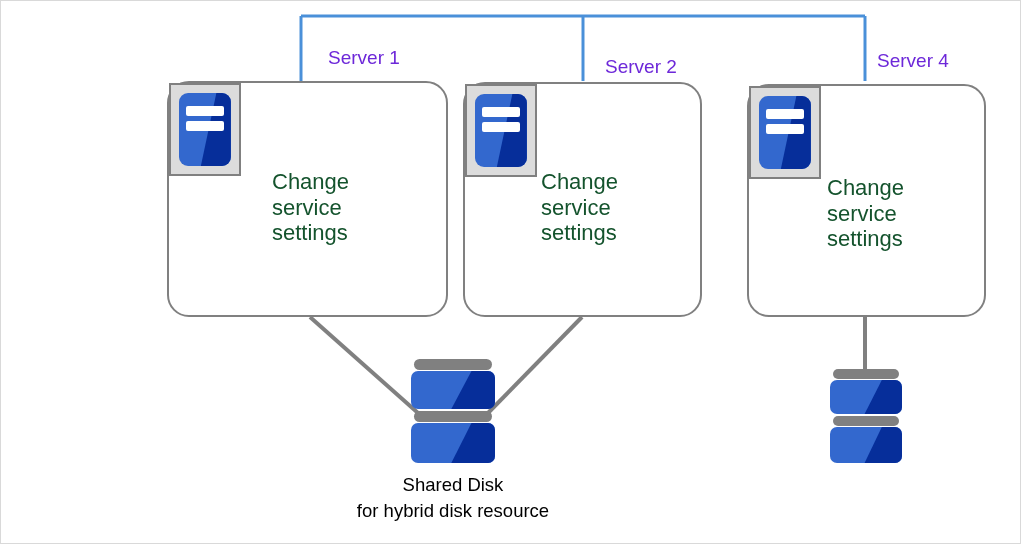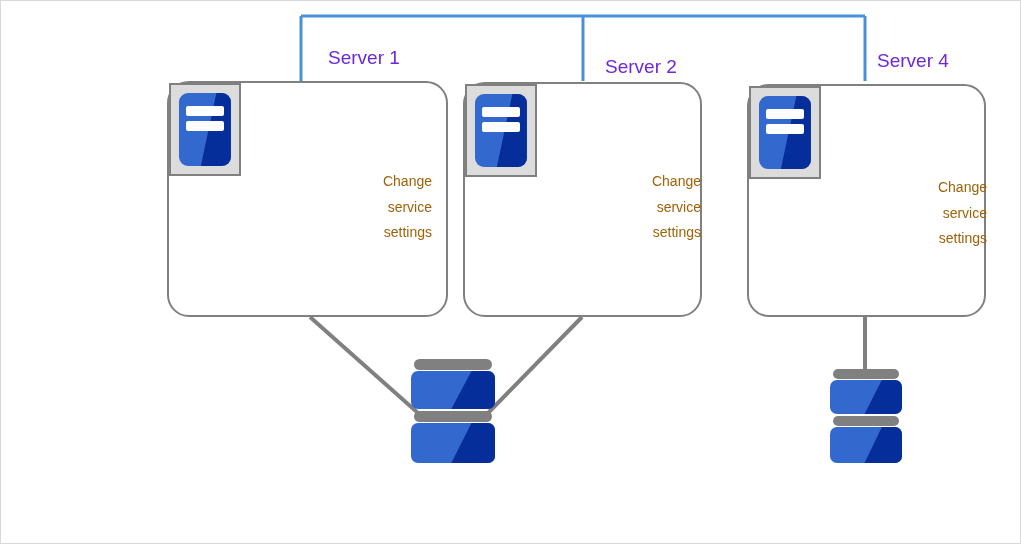--- a/index.html
+++ b/index.html
@@ -36,24 +36,24 @@
   }
   .server-label {
     position: absolute;
     font-size: 19px;
     color: #6d28d9;
     white-space: nowrap;
     line-height: 1;
   }
   .box-text {
     position: absolute;
-    font-size: 14px;
-    color: #a16207;
+    font-size: 22px;
+    color: #14532d;
     line-height: 25.5px;
-    text-align: right;
+    text-align: left;
     white-space: pre-line;
   }
   .disk-caption {
     position: absolute;
     font-size: 18.5px;
     color: #000000;
     line-height: 25.5px;
     text-align: center;
     white-space: pre-line;
   }
@@ -189,20 +189,22 @@
     <div class="platter-bar" style="top:0px; height:11px;"></div>
     <div class="platter-body" style="top:12px; height:38px;">
       <div class="dark"></div>
     </div>
     <div class="platter-bar" style="top:52px; height:11px;"></div>
     <div class="platter-body" style="top:64px; height:40px;">
       <div class="dark"></div>
     </div>
   </div>
 
+  <div class="disk-caption" style="left:302px; top:471px; width:300px;">Shared Disk
+for hybrid disk resource</div>
 
   <div class="disk-stack" style="left:829px; top:368px; width:72px; height:94px;">
     <div class="platter-bar" style="top:0px; height:10px;"></div>
     <div class="platter-body" style="top:11px; height:34px;">
       <div class="dark"></div>
     </div>
     <div class="platter-bar" style="top:47px; height:10px;"></div>
     <div class="platter-body" style="top:58px; height:36px;">
       <div class="dark"></div>
     </div>

